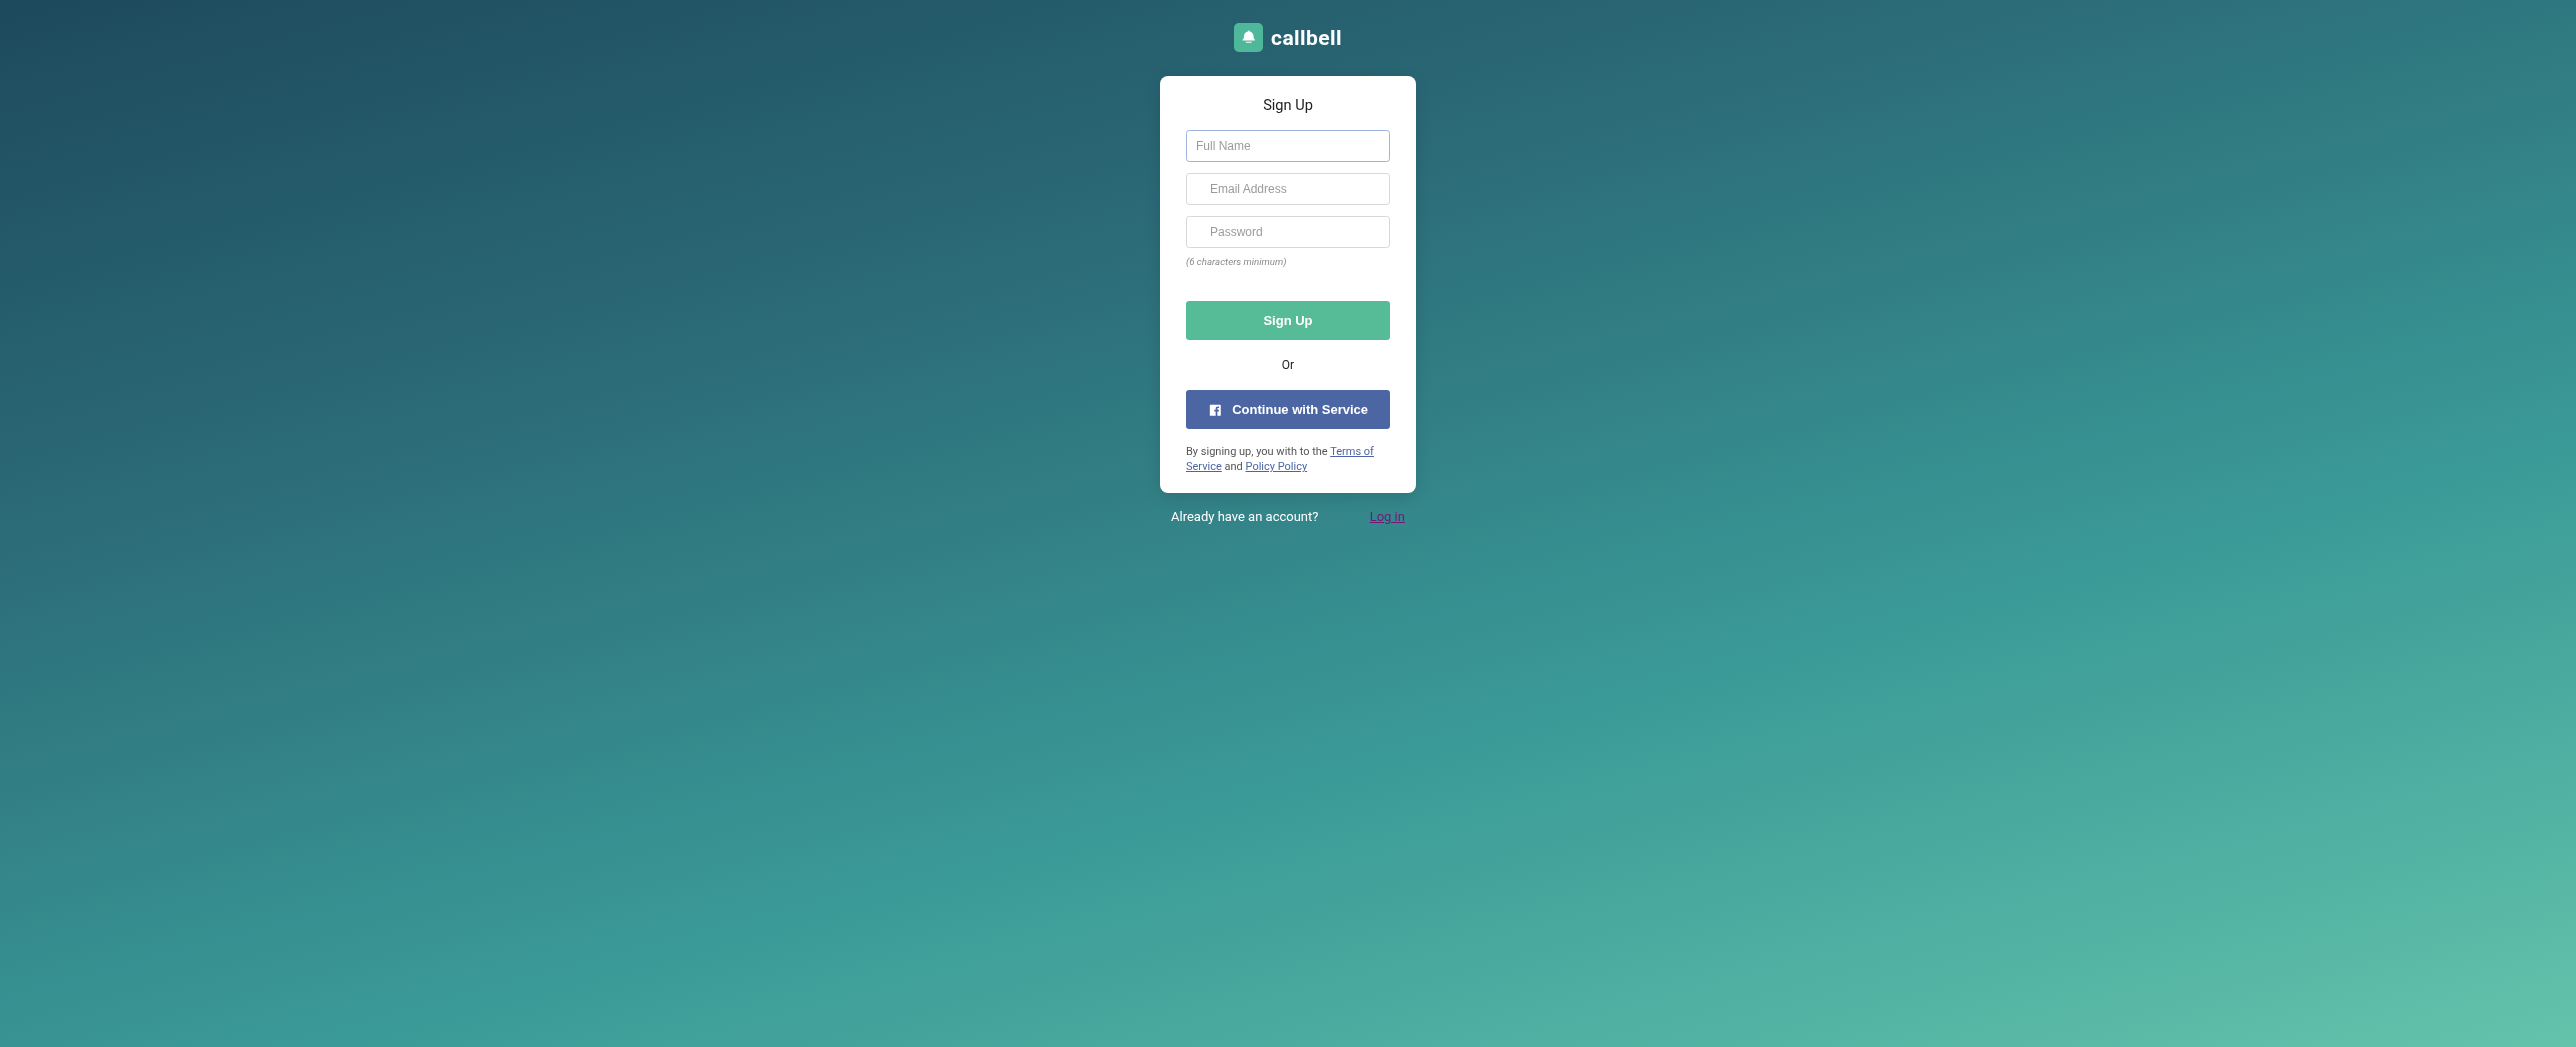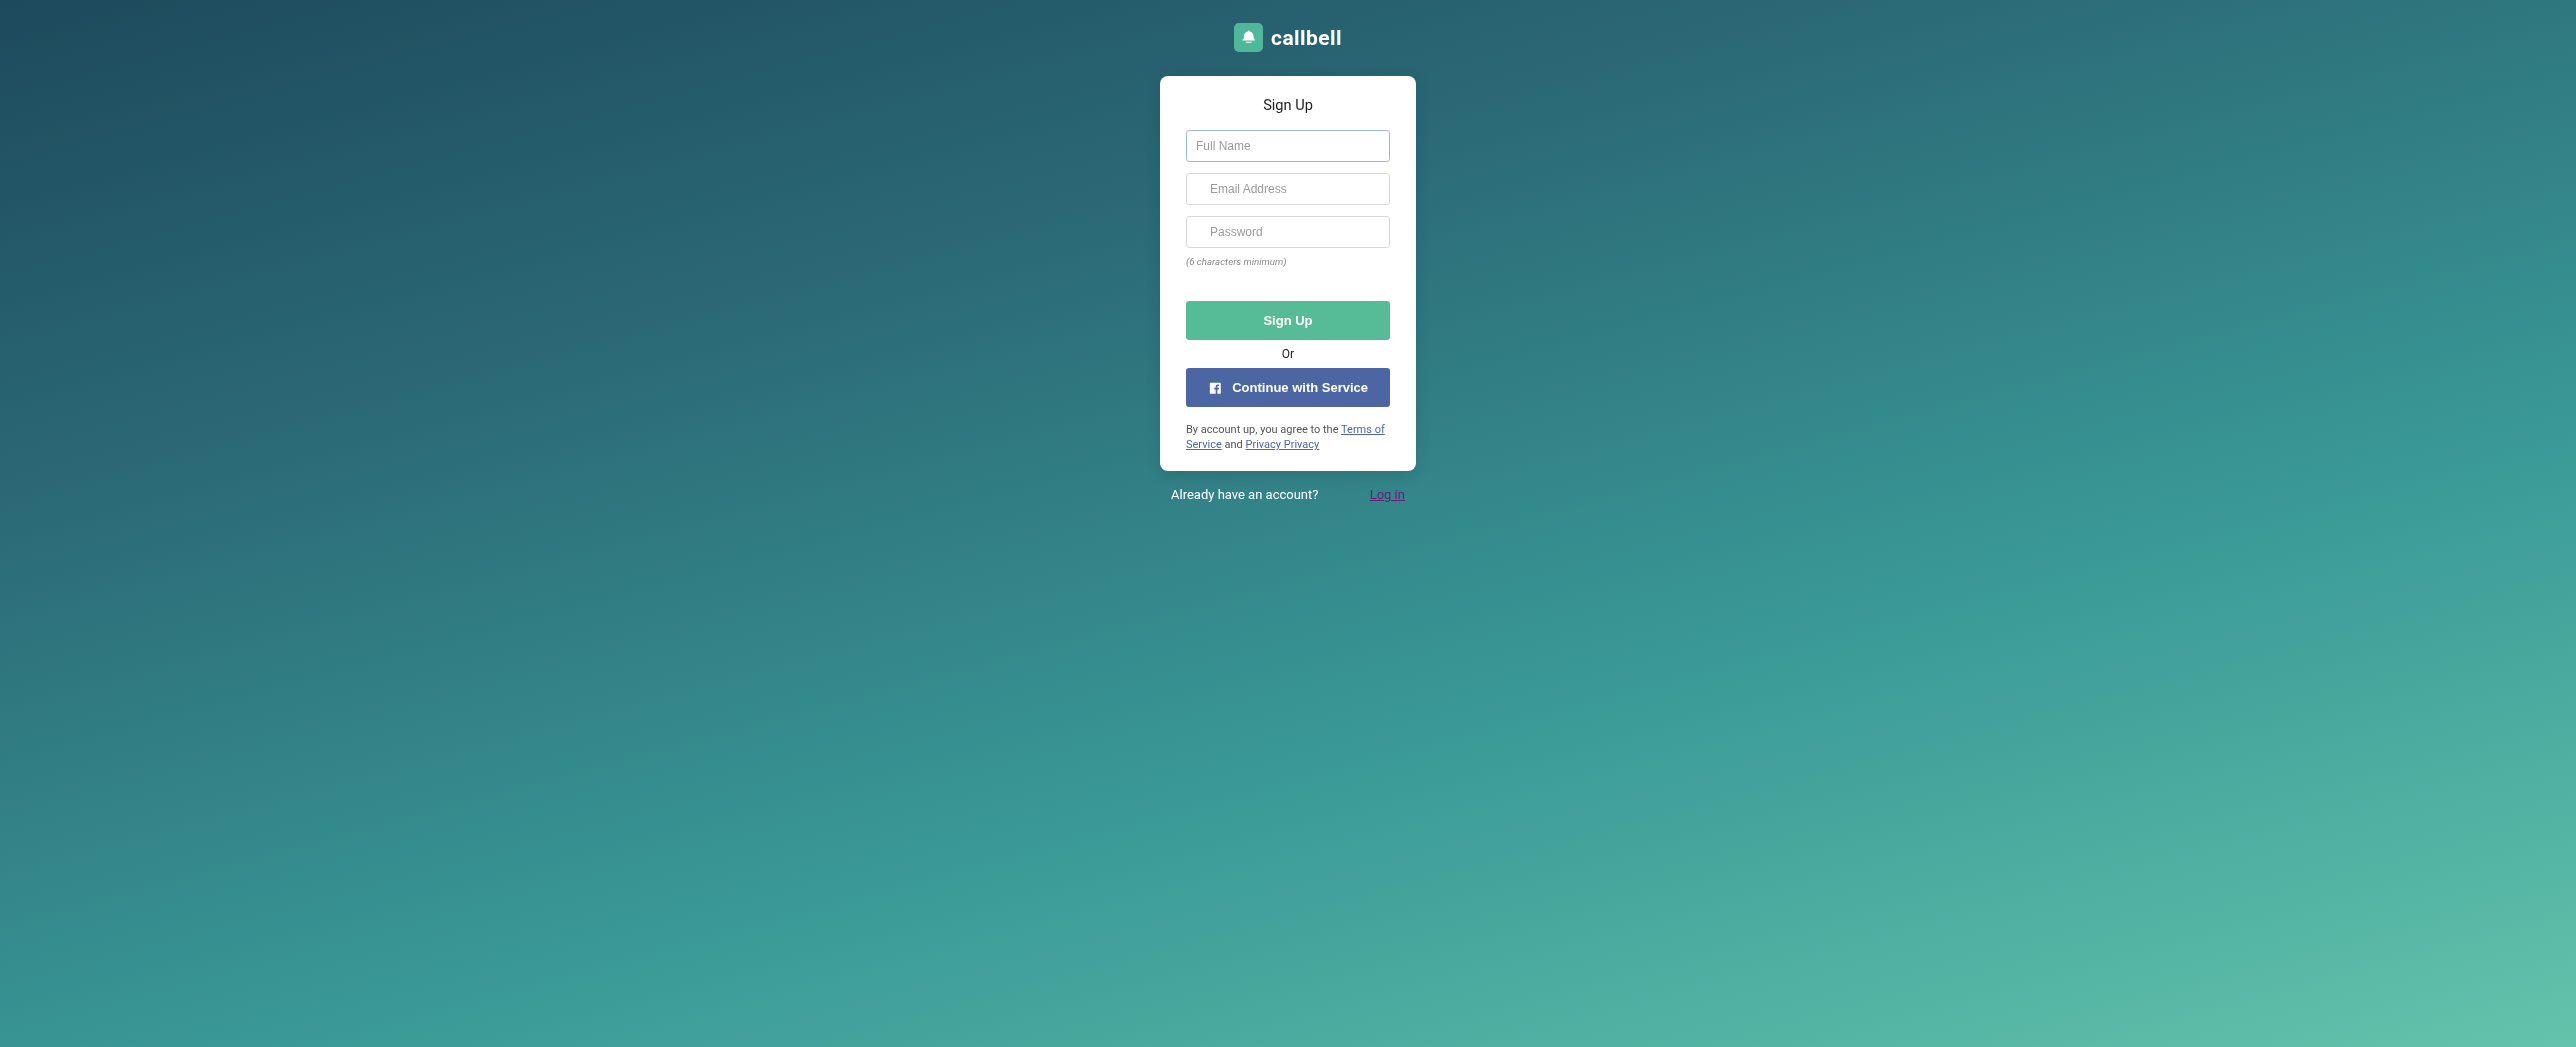--- a/index.html
+++ b/index.html
@@ -100,21 +100,21 @@
     gap: 9.7px;
   }
   .btn-primary {
     background: #56bb97;
     color: #ffffff;
   }
   .or {
     text-align: center;
     font-size: 12px;
     color: #222;
-    margin: 7px 0;
+    margin: 18px 0;
   }
   .btn-facebook {
     background: #4c66a4;
     color: #ffffff;
   }
   .fb-icon {
     width: 14.6px;
     height: 14.6px;
     fill: #ffffff;
   }
@@ -169,20 +169,20 @@
   <div class="or">Or</div>
 
   <button class="btn btn-facebook">
     <svg class="fb-icon" viewBox="0 0 24 24">
       <path d="M20 3H4c-.6 0-1 .4-1 1v16c0 .6.4 1 1 1h8.6v-7h-2.3v-2.7h2.3V9.2c0-2.3 1.4-3.6 3.5-3.6 1 0 1.9.1 2.1.1v2.4h-1.4c-1.1 0-1.3.5-1.3 1.3v1.7h2.7l-.4 2.7h-2.3V21H20c.6 0 1-.4 1-1V4c0-.6-.4-1-1-1z"></path>
     </svg>
     <span>Continue with Service</span>
   </button>
 
   <p class="legal">
-    <span>By account up, you agree to the </span><a href="#">Terms of Service</a><span> and </span><a href="#">Privacy Privacy</a>
+    <span>By signing up, you with to the </span><a href="#">Terms of Service</a><span> and </span><a href="#">Policy Policy</a>
   </p>
 </div>
 
 <div class="below-card">
   <span>Already have an account? </span><a href="#">Log in</a>
 </div>
 
 
 </body></html>

